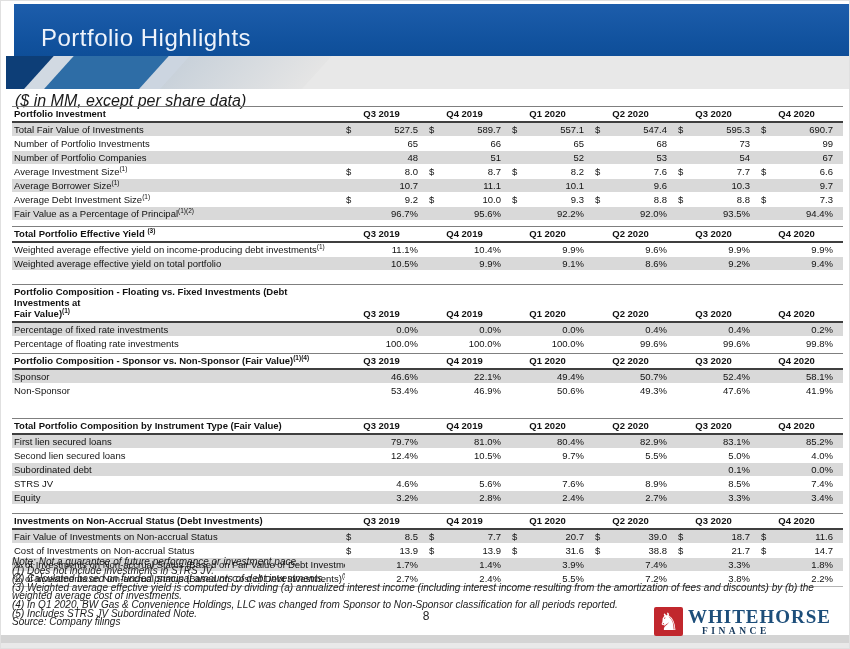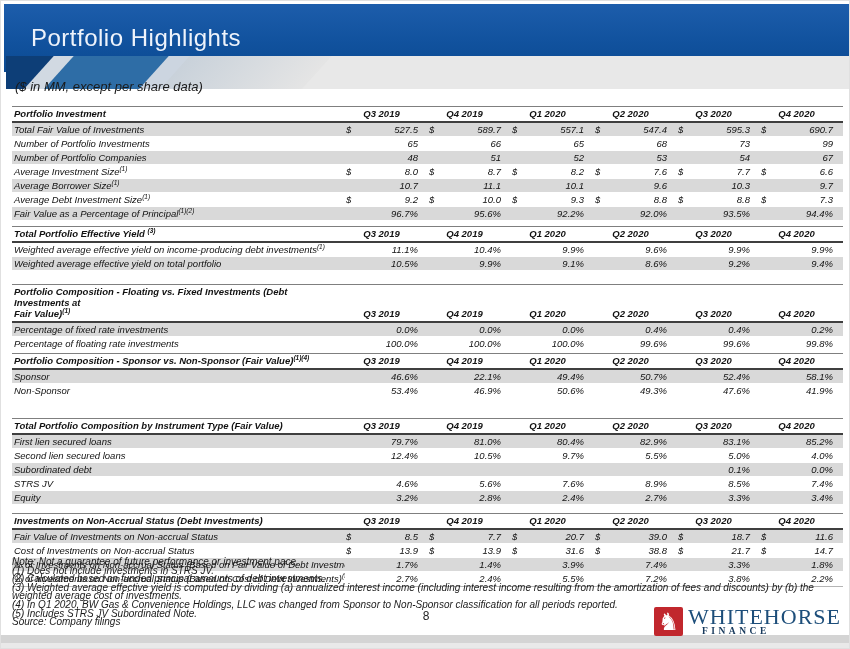--- a/index.html
+++ b/index.html
@@ -1,36 +1,36 @@
 <!DOCTYPE html>
 <html><head>
 <meta charset="utf-8">
 <style>
   * { margin:0; padding:0; box-sizing:border-box; }
   body { font-family:"Liberation Sans", sans-serif; background:#fff; }
   .slide { position:relative; width:850px; height:649px; background:#fff; overflow:hidden; border:1px solid #e0e0e0; }
 
   
-  .title-bar { position:absolute; top:3px; left:3px; right:0; height:68px;
+  .title-bar { position:absolute; top:3px; left:13px; right:0; height:68px;
     background:linear-gradient(180deg,#1d5dab 0%,#11529e 55%,#0b4a92 100%);
     display:flex; align-items:center; }
   .title-bar h1 { color:#eef3fb; font-size:24px; font-weight:400; letter-spacing:.5px; padding-left:27px; }
 
   
   .deco-band { position:absolute; top:55px; left:5px; right:0; height:33px; background:#e8e8e8; overflow:hidden; }
   .deco { position:absolute; top:-5px; height:45px; }
   .deco-light { left:18px; width:150px; background:#cdd6e0; transform:skewX(-42deg); opacity:.85; }
   .deco-blue { left:52px; width:95px; background:#2e6da6; transform:skewX(-42deg); }
   .deco-navy { left:-28px; width:60px; background:#0d3e77; transform:skewX(-42deg); }
   .deco-fade { left:120px; width:190px; background:linear-gradient(90deg,#9fb4c9,#e2e2e2); transform:skewX(-42deg); opacity:.55; }
 
-  .subtitle { position:absolute; top:78px; left:14px; font-size:13px; font-style:italic; color:#1a1a1a; }
+  .subtitle { position:absolute; top:91px; left:14px; font-size:16px; font-style:italic; color:#1a1a1a; }
 
   
-  #tables { position:absolute; top:105px; left:11px; width:831px;font-style:italic; }
+  #tables { position:absolute; top:105px; left:11px; width:831px; }
   .sec-head { display:flex; align-items:flex-end; border-top:1px solid #7f7f7f; border-bottom:2px solid #3f3f3f;
     font-weight:bold; font-size:9.5px; color:#111; padding:1px 0 2px 2px; }
   .sec-title { flex:1; line-height:11px; }
   .qh { width:83px; text-align:center; padding-right:10px; }
   .row { display:flex; align-items:center; height:14px; border-bottom:1px solid #fff; font-size:9.5px; color:#111; }
   .row.shaded { background:#d9d9d9; }
   .rlabel { flex:1; padding-left:2px; white-space:nowrap; overflow:hidden; }
   .qcol { width:83px; display:flex; padding:0 10px 0 1px; }
   .qcol .val { margin-left:auto; }
   sup { font-size:6.5px; vertical-align:super; line-height:0; }
@@ -42,21 +42,21 @@
     color:#1a1a1a; line-height:8.6px; }
 
   
   .footer-band { position:absolute; left:0; right:0; top:634px; height:15px; background:#d4d4d4; }
   .footer-strip { position:absolute; left:0; right:0; bottom:0; height:5px; background:#e9e9e9; }
   .page-number { position:absolute; top:608px; left:0; width:850px; text-align:center; font-size:12px; color:#222; }
   .logo { position:absolute; top:606px; left:653px; display:flex; align-items:flex-start; }
   .logo-mark { width:29px; height:29px; background:#c1272d; color:#fff; display:flex; align-items:center;
     justify-content:center; font-size:24px; line-height:1; border-radius:2px; }
   .logo-text { margin-left:5px; font-family:"Liberation Serif", serif; color:#1d4e7a; }
-  .logo-name { font-size:22px; letter-spacing:1px; font-weight:normal; line-height:19px; }
+  .logo-name { font-size:19px; letter-spacing:1px; font-weight:bold; line-height:19px; }
   .logo-sub { font-size:9.5px; letter-spacing:3.5px; color:#17395c; font-weight:bold; margin-left:14px; }
 </style>
 </head>
 <body>
 
 <div class="slide">
 
   <div class="title-bar">
     <h1>Portfolio Highlights</h1>
   </div>

